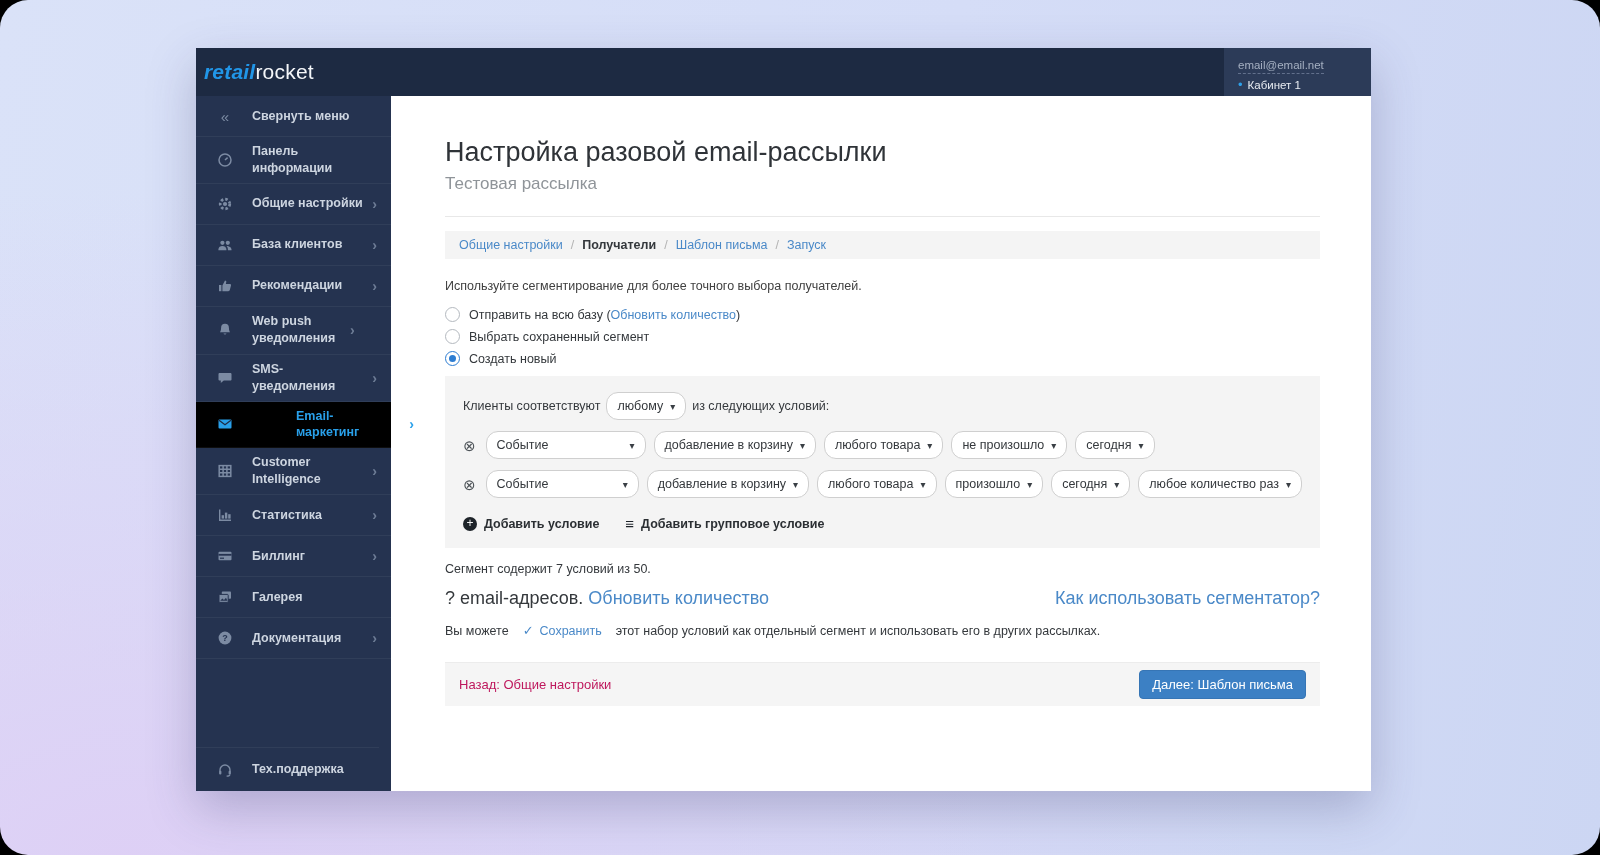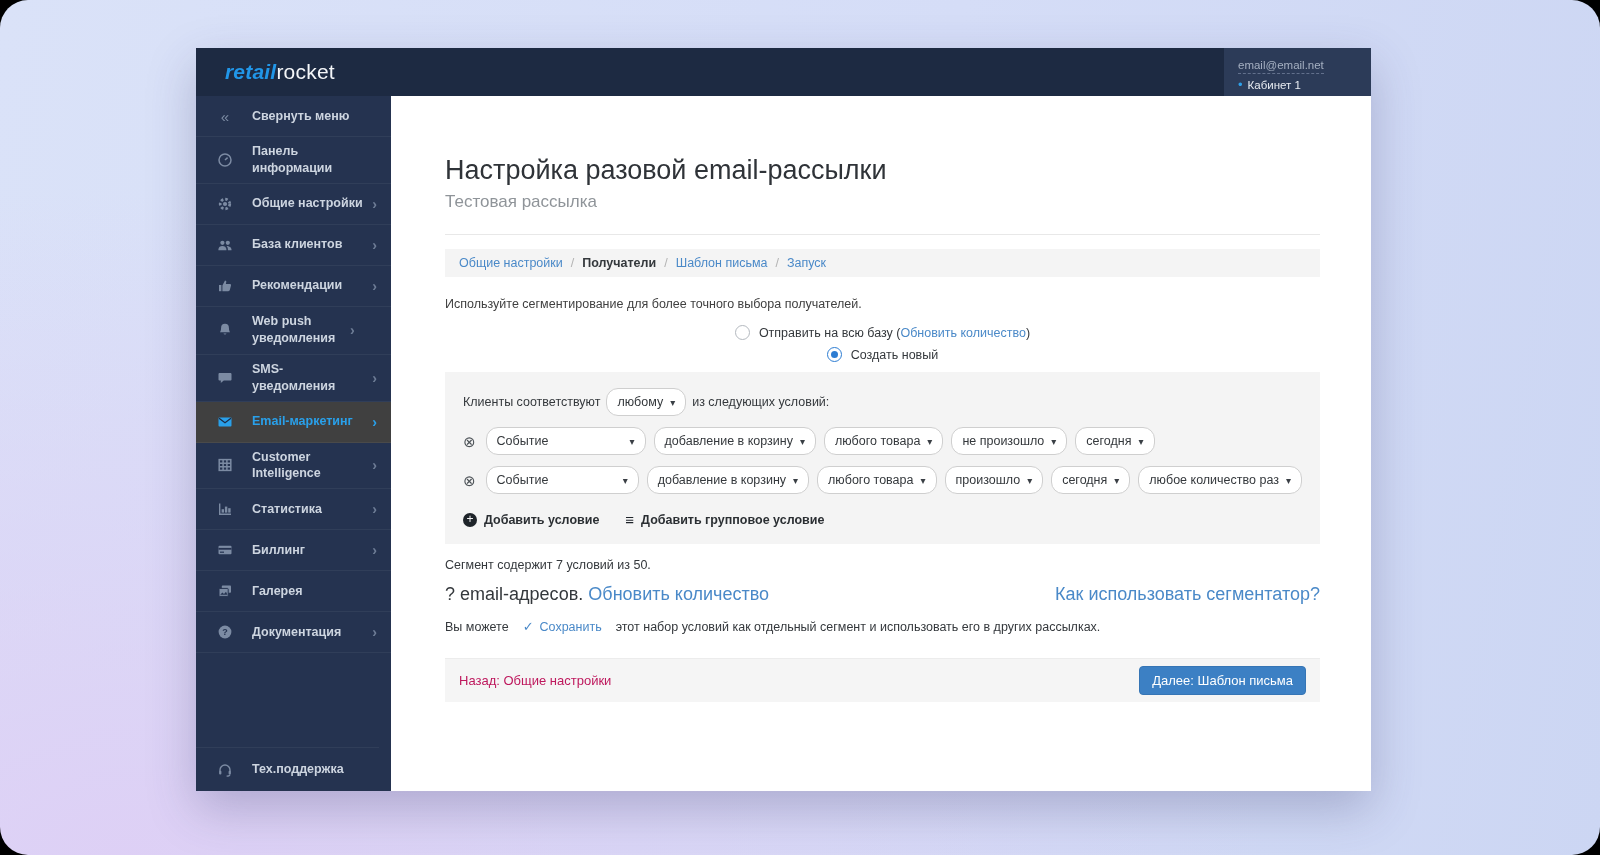--- a/index.html
+++ b/index.html
@@ -15,59 +15,59 @@
 
   .window {
     position: absolute; left: 196px; top: 48px; width: 1175px; height: 743px;
     display: flex; flex-direction: column;
     box-shadow: 0 18px 45px rgba(60,60,110,0.28);
     background: #fff;
   }
 
   
   .topbar { height: 48px; background: #1d2a42; display: flex; align-items: center; flex: 0 0 48px; }
-  .logo { width: 195px; padding-left: 29px; font-size: 21px; letter-spacing: 0.2px; white-space: nowrap; }
+  .logo { width: 195px; padding-left: 8px; font-size: 21px; letter-spacing: 0.2px; white-space: nowrap; }
   .logo .p1 { color: #2196e8; font-weight: bold; font-style: italic; }
   .logo .p2 { color: #f4f6f9; font-weight: 400; }
   .topbar-spacer { flex: 1; }
   .account { background: #2c3b58; height: 48px; padding: 7px 28px 0 14px; min-width: 147px; }
   .account .email { font-size: 11.5px; color: #a5b0c2; border-bottom: 1px dashed #62708c; padding-bottom: 2px; display: inline-block; cursor: pointer; }
   .account .cab { margin-top: 4px; font-size: 11.5px; color: #e8ecf2; display: flex; align-items: center; gap: 5px; }
   .account .cab .dot { color: #2d9fe8; font-size: 13px; line-height: 1; }
 
   
   .split { flex: 1; display: flex; min-height: 0; }
 
   
   .sidebar { width: 195px; background: #253350; display: flex; flex-direction: column; position: relative; }
   .nav-item {
     display: flex; align-items: center; min-height: 41px; padding: 6px 14px 6px 20px;
     border-bottom: 1px solid rgba(255,255,255,0.055); cursor: pointer; color: #cdd5e0;
   }
   .nav-icon { width: 18px; flex: 0 0 18px; margin-right: 18px; color: #7c8ba3; display: flex; align-items: center; justify-content: center; font-size: 15px; }
   .nav-label { flex: 1; font-size: 12.5px; font-weight: 600; line-height: 1.35; }
   .nav-chevron { color: #6e7d96; font-size: 14px; font-weight: 600; margin-left: 6px; }
-  .nav-item.active { background: #404040; color: #29a0ea; }
+  .nav-item.active { background: #000000; color: #29a0ea; gap: 44px; }
   .nav-item.active .nav-icon, .nav-item.active .nav-chevron { color: #29a0ea; }
   .nav-support { position: absolute; bottom: 0; left: 0; right: 12px; border-bottom: none; border-top: 1px solid rgba(255,255,255,0.055); min-height: 44px; }
 
   
-  .main { flex: 1; background: #fff; overflow: hidden; padding: 58px 51px 0 54px; }
+  .main { flex: 1; background: #fff; overflow: hidden; padding: 40px 51px 0 54px; }
   h1.page-title { font-size: 27px; font-weight: 400; color: #2f3338; line-height: 1.2; }
   .page-subtitle { margin-top: 6px; font-size: 17px; color: #8f9499; font-weight: 400; }
   .rule { border: none; border-top: 1px solid #e8e8e8; margin: 22px 0 14px; }
 
   .crumbs { background: #f4f4f4; padding: 7px 14px; font-size: 12.5px; display: flex; align-items: center; gap: 8px; }
   .crumb { color: #4a89c8; text-decoration: none; cursor: pointer; }
   .crumb.current { color: #34383c; font-weight: 700; cursor: default; }
   .crumb-sep { color: #b3b3b3; }
 
   .intro { margin-top: 20px; font-size: 12.5px; color: #404040; }
 
-  .radios { margin-top: 14px; display: flex; flex-direction: column; gap: 7px; align-items: center; }
+  .radios { margin-top: 14px; display: flex; flex-direction: column; gap: 7px; }
   .radio-row { display: flex; align-items: center; gap: 9px; font-size: 12.5px; color: #34383c; cursor: pointer; }
   .radio { width: 15px; height: 15px; border: 1px solid #b4b9bf; border-radius: 50%; background: #fff; flex: 0 0 15px; position: relative; }
   .radio.checked { border-color: #2d7dd2; }
   .radio.checked::after { content: ""; position: absolute; left: 3px; top: 3px; width: 7px; height: 7px; border-radius: 50%; background: #2d7dd2; }
   a.lnk { color: #4a89c8; text-decoration: none; cursor: pointer; }
 
   .panel { margin-top: 10px; background: #f4f4f4; padding: 16px 18px; }
   .match-row { display: flex; align-items: center; gap: 6px; font-size: 12.5px; color: #34383c; }
   .selectbox {
     background: #fff; border: 1px solid #cfcfcf; border-radius: 12px; height: 28px;
@@ -290,20 +290,24 @@
         </div>
 
         <div class="intro">Используйте сегментирование для более точного выбора получателей.</div>
 
         <div class="radios">
           <div class="radio-row">
             <span class="radio"></span>
             <span><span>Отправить на всю базу (</span><a class="lnk">Обновить количество</a><span>)</span></span>
           </div>
           <div class="radio-row">
+            <span class="radio"></span>
+            <span>Выбрать сохраненный сегмент</span>
+          </div>
+          <div class="radio-row">
             <span class="radio checked"></span>
             <span>Создать новый</span>
           </div>
         </div>
 
         <div class="panel">
           <div class="match-row">
             <span>Клиенты соответствуют</span>
             <span class="selectbox">
               <span>любому</span>

